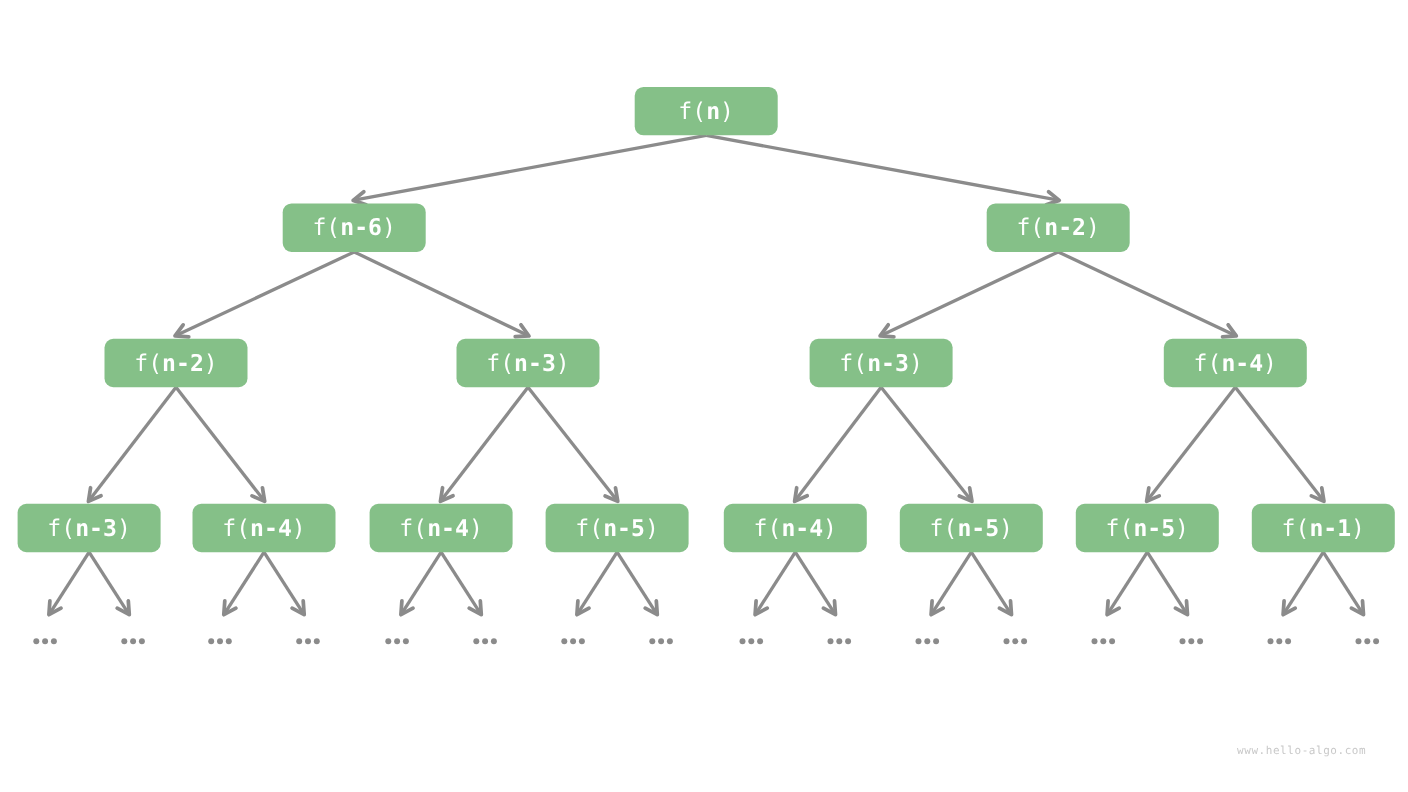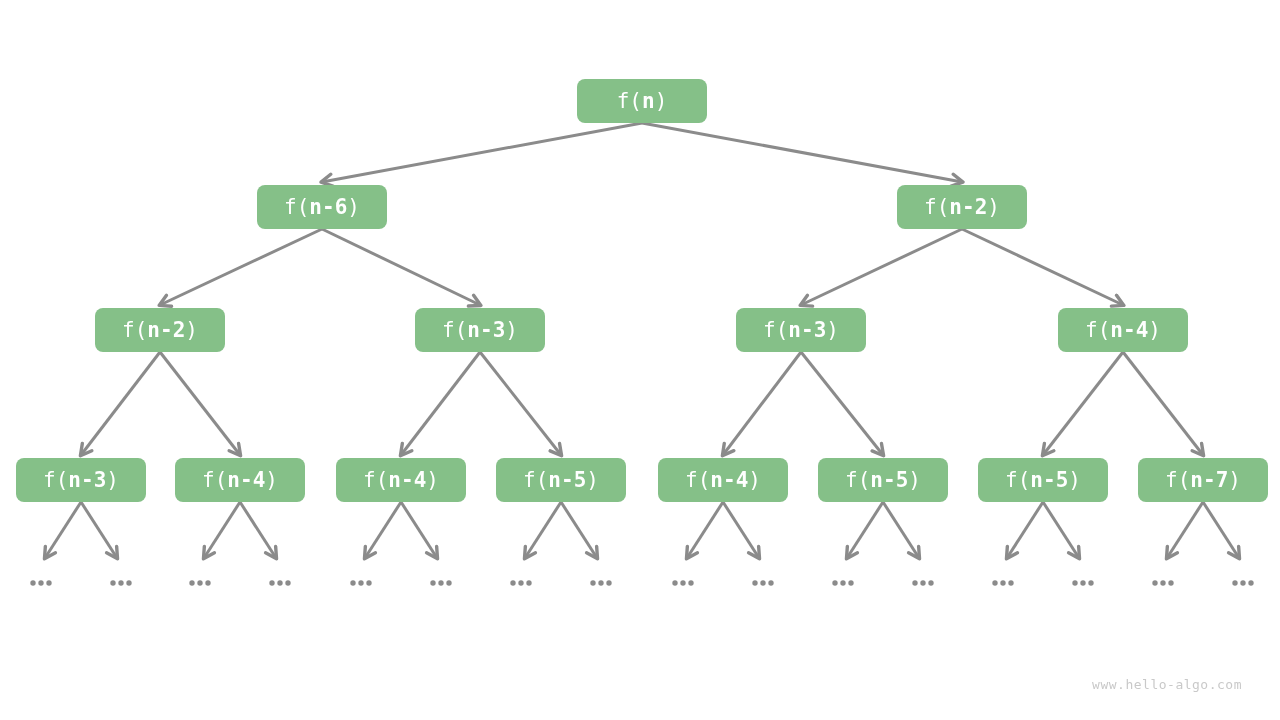--- a/index.html
+++ b/index.html
@@ -35,21 +35,21 @@
     white-space: nowrap;
     user-select: none;
   }
   .node .arg {
     font-weight: bold;
   }
   .watermark {
     position: absolute;
     right: 38px;
     top: 677px;
-    font-size: 13px;
+    font-size: 10px;
     letter-spacing: 0.5px;
     color: #c9c9c9;
   }
 </style>
 </head>
 <body>
 
 <div class="stage">
   <svg class="edges-layer" width="1280" height="720" viewBox="0 0 1280 720" xmlns="http://www.w3.org/2000/svg">
       <defs>
@@ -234,18 +234,18 @@
         <span class="arg">n-5</span>
         <span>)</span>
       </div>
       <div class="node" style="left: 978px; top: 458px; width: 130px; height: 44px; background: rgb(133, 192, 136); color: rgb(255, 255, 255);">
         <span>f(</span>
         <span class="arg">n-5</span>
         <span>)</span>
       </div>
       <div class="node" style="left: 1138px; top: 458px; width: 130px; height: 44px; background: rgb(133, 192, 136); color: rgb(255, 255, 255);">
         <span>f(</span>
-        <span class="arg">n-7</span>
+        <span class="arg">n-1</span>
         <span>)</span>
       </div>
     </div>
   <div class="watermark">www.hello-algo.com</div>
 </div>
 
 </body></html>

